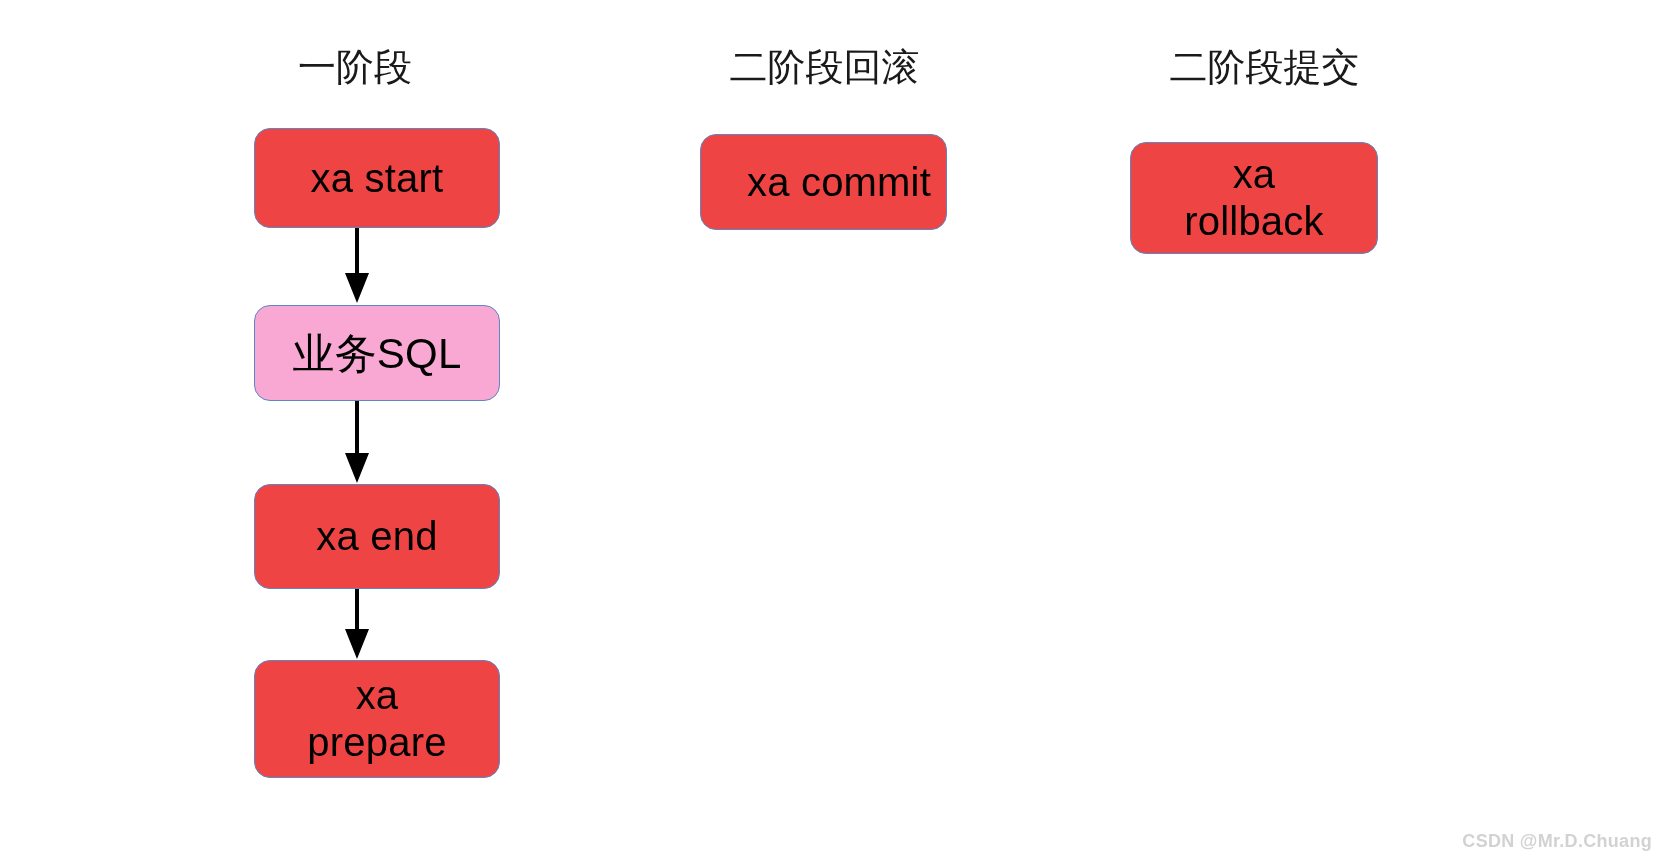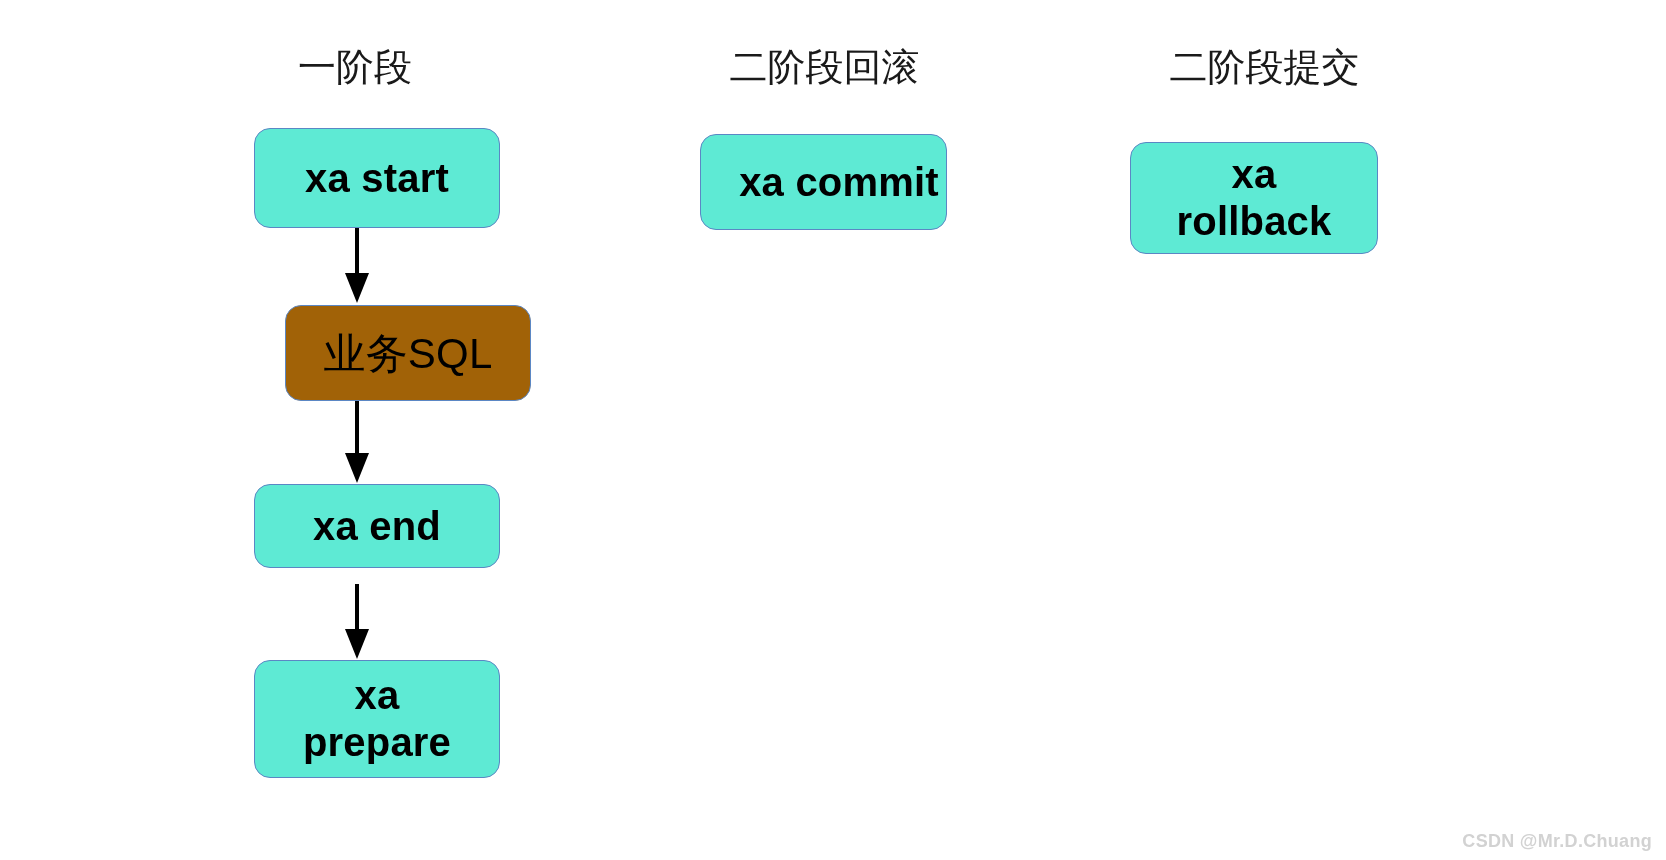--- a/index.html
+++ b/index.html
@@ -45,27 +45,27 @@
     display: flex;
     align-items: center;
     justify-content: center;
     text-align: center;
     font-size: 40px;
     line-height: 47px;
     color: #000000;
     letter-spacing: 0.2px;
     white-space: pre-line;
   }
-  .node.blue { background: #5eead4; font-weight: bold; }
-  .node.gray { background: #a16207; margin-left: 31px; }
+  .node.blue { background: #ef4444; }
+  .node.gray { background: #f9a8d4; }
 
   
   #node-xa-start   { left: 254px; top: 128px; width: 246px; height: 100px; }
   #node-business-sql { left: 254px; top: 305px; width: 246px; height: 96px;  font-size: 42px; }
-  #node-xa-end     { left: 254px; top: 484px; width: 246px; height: 84px; }
+  #node-xa-end     { left: 254px; top: 484px; width: 246px; height: 105px; }
   #node-xa-prepare { left: 254px; top: 660px; width: 246px; height: 118px; }
 
   
   #node-xa-commit   { left: 700px;  top: 134px; width: 247px; height: 96px; padding-left: 31px; }
   #node-xa-rollback { left: 1130px; top: 142px; width: 248px; height: 112px; }
 
   
   .arrow {
     position: absolute;
     left: 0; top: 0;

